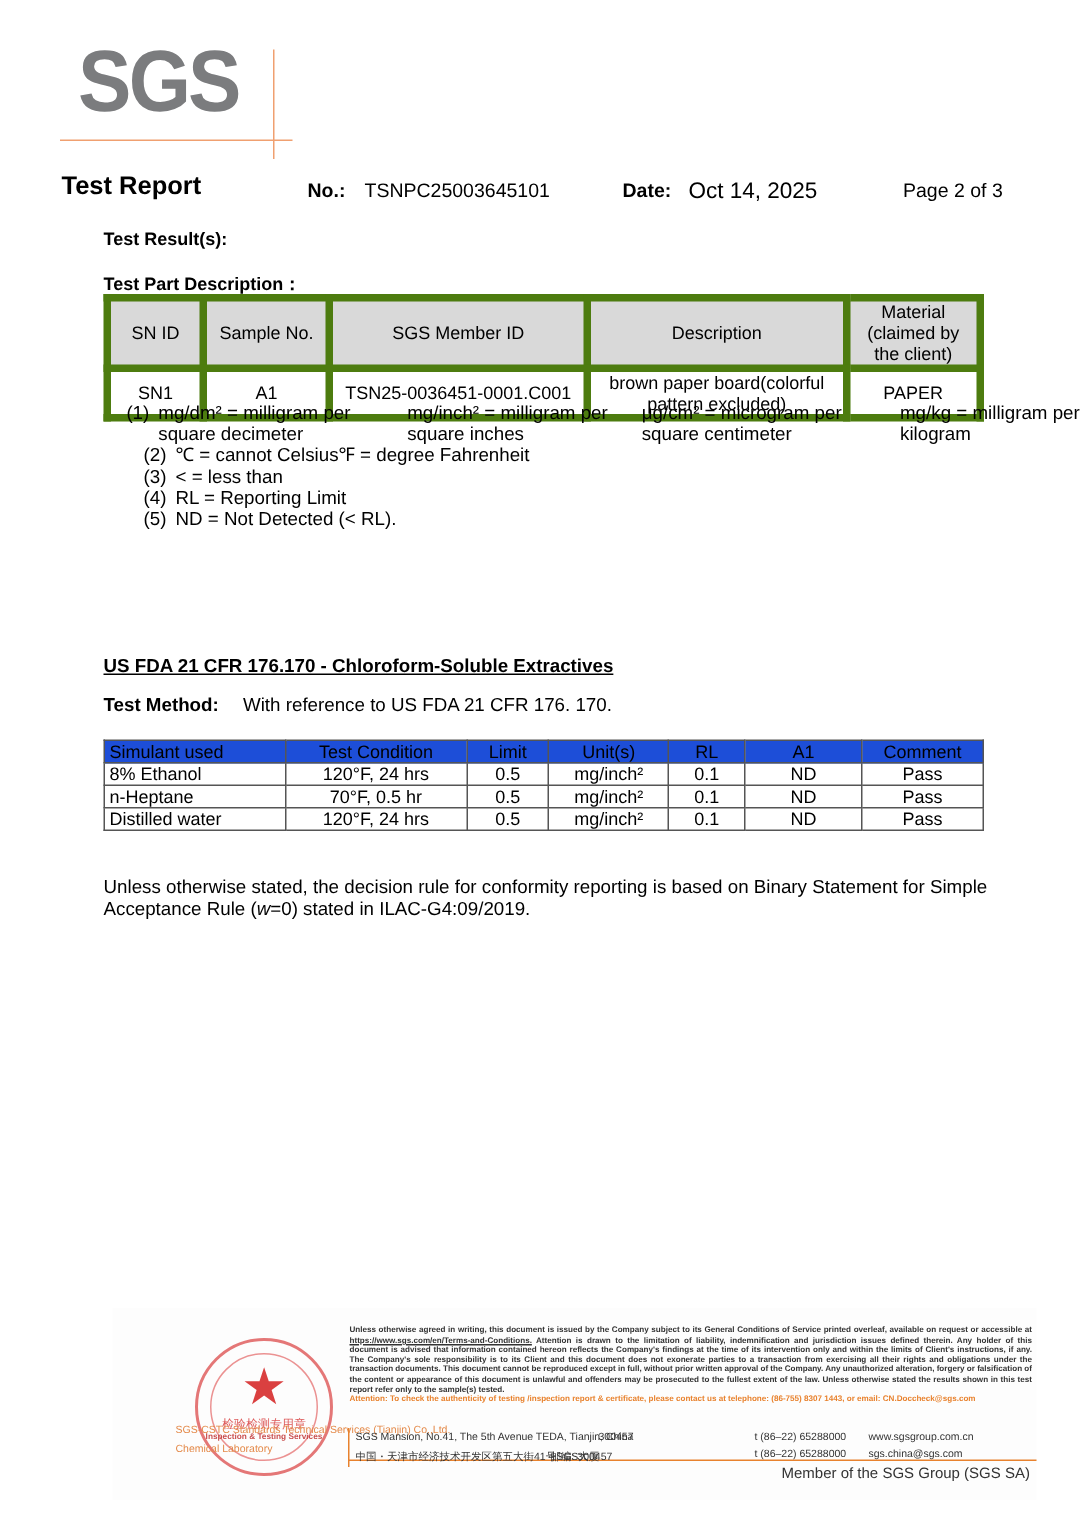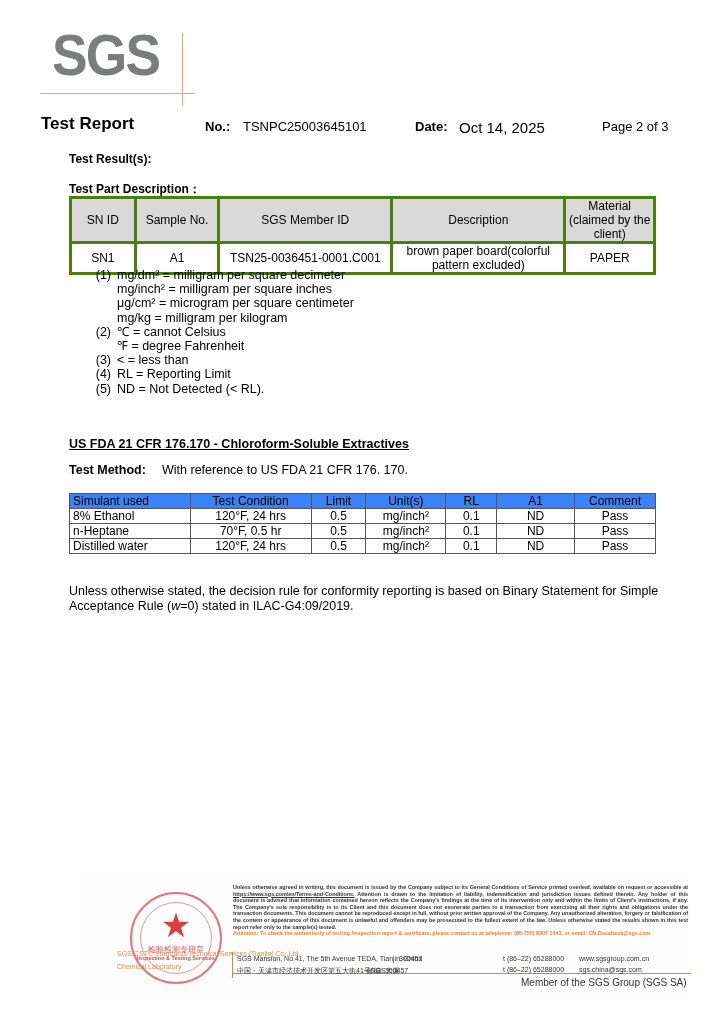--- a/index.html
+++ b/index.html
@@ -26,37 +26,37 @@
   .hdr-date-val { left: 459px; top: 119px; font-size: 15px; }
   .hdr-page { left: 602px; top: 119px; font-size: 13px; }
 
   .sec-label { font-size: 12px; font-weight: bold; }
   .lbl-results { left: 69px; top: 152px; }
   .lbl-partdesc { left: 69px; top: 181px; }
 
   
   table { border-collapse: collapse; font-size: 12px; }
   .t1 { left: 69px; top: 196px; width: 587px; }
-  .t1 th, .t1 td { border: 3px solid #4d7c0f; text-align: center; padding: 0 2px; font-weight: normal; }
+  .t1 th, .t1 td { border: 5px solid #4d7c0f; text-align: center; padding: 0 2px; font-weight: normal; }
   .t1 th { background: #d9d9d9; height: 41px; line-height: 14px; }
   .t1 td { height: 28px; line-height: 14px; }
 
   .remarks { left: 69px; top: 268px; font-size: 12.5px; line-height: 14.2px; }
   .rem-row { display: flex; }
   .rem-num { width: 48px; text-align: right; padding-right: 6px; box-sizing: border-box; }
-  .rem-lines { display: flex; flex-direction: column; }
+  .rem-lines { display: flex; flex-direction: row; }
   .remarks-title { margin-bottom: 0; }
 
   .fda-title { left: 69px; top: 437px; font-size: 12.5px; font-weight: bold; text-decoration: underline; }
   .method-label { left: 69px; top: 463px; font-size: 12.5px; font-weight: bold; }
   .method-val { left: 162px; top: 463px; font-size: 12.5px; }
 
   .t2 { left: 69px; top: 493px; width: 587px; }
   .t2 th, .t2 td { border: 1px solid #555; font-weight: normal; height: 14px; line-height: 13px; padding: 0 3px; text-align: center; }
-  .t2 th { background: #3b82f6; margin-left: 16px; }
+  .t2 th { background: #1d4ed8; margin-left: 16px; }
   .t2 td.left, .t2 th.left { text-align: left; }
 
   .decision { left: 69px; top: 584px; font-size: 12.5px; line-height: 15px; width: 600px; }
 
   
   .footer { left: 75px; top: 872px; width: 616px; height: 128px; background: #fdfdfd; }
   .stamp {
     position: absolute; left: 55px; top: 20px; width: 92px; height: 92px; border-radius: 50%;
     border: 2px solid #e06060; box-sizing: border-box; opacity: 0.85;
   }

